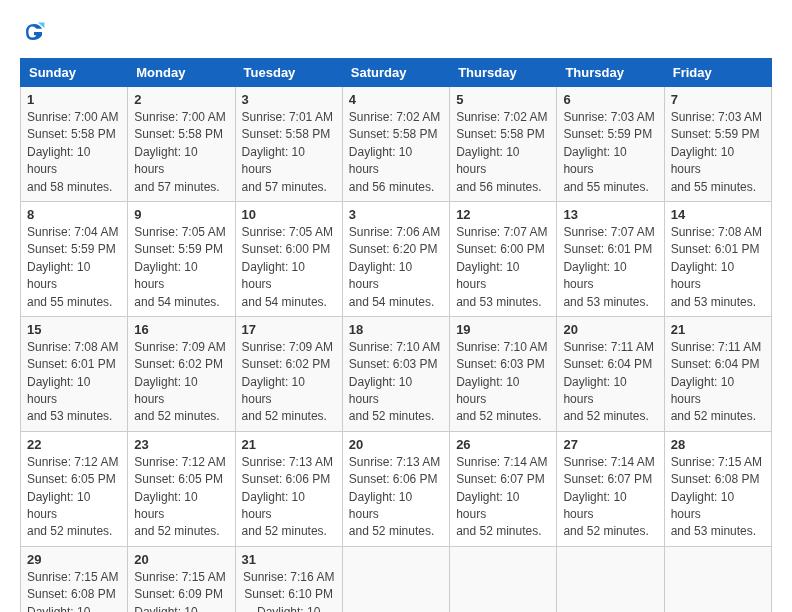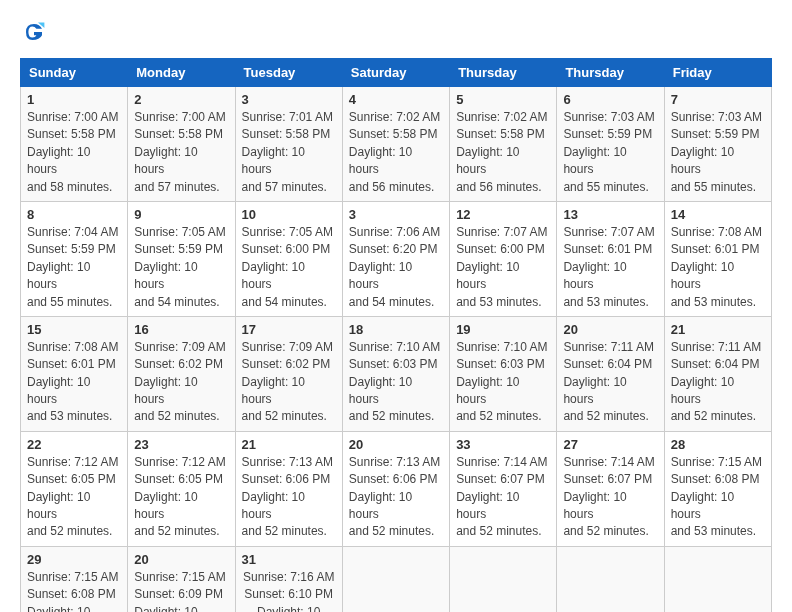--- a/index.html
+++ b/index.html
@@ -301,21 +301,21 @@
 and 52 minutes.</div>
         </td>
         <td>
           <span class="day-number">20</span>
           <div class="day-info" style="white-space: pre-line;">Sunrise: 7:13 AM
 Sunset: 6:06 PM
 Daylight: 10 hours
 and 52 minutes.</div>
         </td>
         <td>
-          <span class="day-number">33</span>
+          <span class="day-number">26</span>
           <div class="day-info" style="white-space: pre-line;">Sunrise: 7:14 AM
 Sunset: 6:07 PM
 Daylight: 10 hours
 and 52 minutes.</div>
         </td>
         <td>
           <span class="day-number">27</span>
           <div class="day-info" style="white-space: pre-line;">Sunrise: 7:14 AM
 Sunset: 6:07 PM
 Daylight: 10 hours

